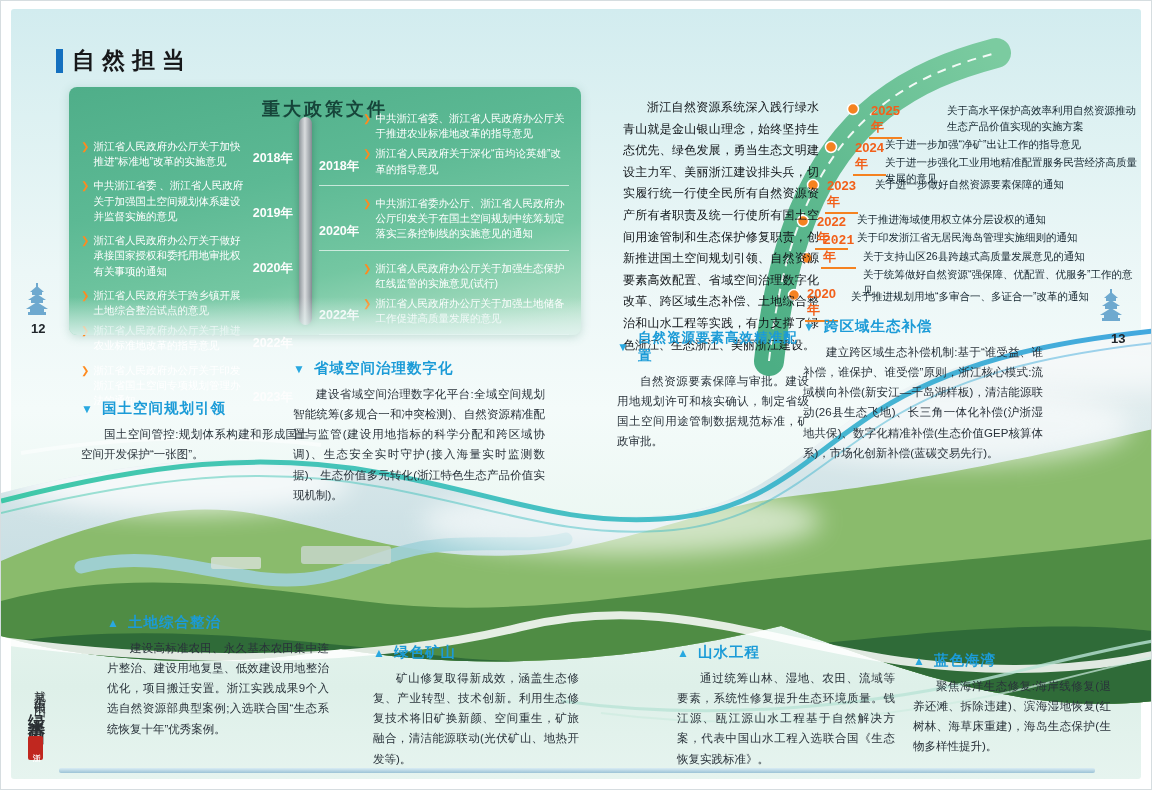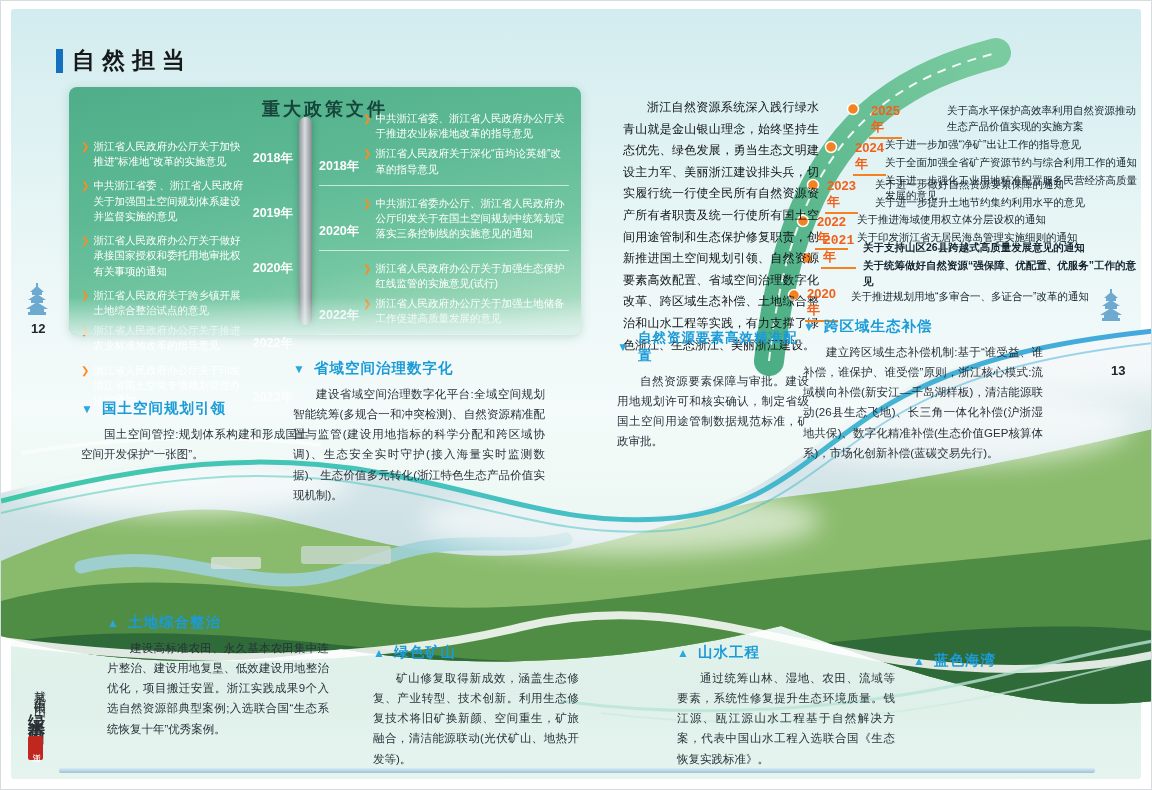--- a/index.html
+++ b/index.html
@@ -234,35 +234,33 @@
   <div class="abs z2 intro">浙江自然资源系统深入践行绿水青山就是金山银山理念，始终坚持生态优先、绿色发展，勇当生态文明建设主力军、美丽浙江建设排头兵，切实履行统一行使全民所有自然资源资产所有者职责及统一行使所有国土空间用途管制和生态保护修复职责，创新推进国土空间规划引领、自然资源要素高效配置、省域空间治理数字化改革、跨区域生态补偿、土地综合整治和山水工程等实践，有力支撑了绿色浙江、生态浙江、美丽浙江建设。</div>
 
   <div id="timeline" class="abs z2" style="left:0;top:0;">
       <div class="abs tl-year" style="left: 868px; top: 102px;">2025年</div>
       <div class="abs tl-items" style="left: 946px; top: 102px; width: 196px;">
         <div>关于高水平保护高效率利用自然资源推动生态产品价值实现的实施方案</div>
       </div>
       <div class="abs tl-year" style="left: 852px; top: 139px;">2024年</div>
       <div class="abs tl-items" style="left: 884px; top: 136px; width: 258px;">
         <div>关于进一步加强“净矿”出让工作的指导意见</div>
-        <div>关于全面加强全省矿产资源节约与综合利用工作的通知</div>
         <div>关于进一步强化工业用地精准配置服务民营经济高质量发展的意见</div>
       </div>
       <div class="abs tl-year" style="left: 824px; top: 177px;">2023年</div>
       <div class="abs tl-items" style="left: 874px; top: 176px; width: 262px;">
         <div>关于进一步做好自然资源要素保障的通知</div>
-        <div>关于进一步提升土地节约集约利用水平的意见</div>
       </div>
       <div class="abs tl-year" style="left: 814px; top: 213px;">2022年</div>
       <div class="abs tl-items" style="left: 856px; top: 211px; width: 266px;">
         <div>关于推进海域使用权立体分层设权的通知</div>
         <div>关于印发浙江省无居民海岛管理实施细则的通知</div>
       </div>
       <div class="abs tl-year" style="left: 820px; top: 232px; font-family: Liberation Mono, monospace;">2021年</div>
-      <div class="abs tl-items" style="left: 862px; top: 239px; width: 274px; font-weight: bold;">
+      <div class="abs tl-items" style="left: 862px; top: 248px; width: 274px;">
         <div>关于支持山区26县跨越式高质量发展意见的通知</div>
         <div>关于统筹做好自然资源“强保障、优配置、优服务”工作的意见</div>
       </div>
       <div class="abs tl-year" style="left: 804px; top: 285px;">2020年</div>
       <div class="abs tl-items" style="left: 850px; top: 288px; width: 272px;">
         <div>关于推进规划用地“多审合一、多证合一”改革的通知</div>
       </div>
     </div>
 
   <div class="abs z2" style="left:80px;top:398px;width:228px;">
@@ -313,20 +311,21 @@
         <span class="tri">▲</span>
         <span>山水工程</span>
       </div>
     <div class="sec-b">通过统筹山林、湿地、农田、流域等要素，系统性修复提升生态环境质量。钱江源、瓯江源山水工程基于自然解决方案，代表中国山水工程入选联合国《生态恢复实践标准》。</div>
   </div>
   <div class="abs z2" style="left:912px;top:650px;width:198px;">
     <div class="sec-h">
         <span class="tri">▲</span>
         <span>蓝色海湾</span>
       </div>
+    <div class="sec-b">聚焦海洋生态修复:海岸线修复(退养还滩、拆除违建)、滨海湿地恢复(红树林、海草床重建)，海岛生态保护(生物多样性提升)。</div>
   </div>
 
   <svg class="abs z2" style="left:24px;top:282px;" width="24" height="34" viewBox="0 0 24 34">
     <g fill="#6ea9cf">
         <rect x="11" y="0" width="2" height="5"></rect>
         <path d="M12,3 L19,9 L5,9 Z"></path>
         <rect x="7" y="9" width="10" height="3"></rect>
         <path d="M12,11 L21,17 L3,17 Z"></path>
         <rect x="6" y="17" width="12" height="3"></rect>
         <path d="M12,19 L23,26 L1,26 Z"></path>
@@ -341,21 +340,21 @@
         <rect x="11" y="0" width="2" height="5"></rect>
         <path d="M12,3 L19,9 L5,9 Z"></path>
         <rect x="7" y="9" width="10" height="3"></rect>
         <path d="M12,11 L21,17 L3,17 Z"></path>
         <rect x="6" y="17" width="12" height="3"></rect>
         <path d="M12,19 L23,26 L1,26 Z"></path>
         <rect x="5" y="26" width="14" height="3"></rect>
         <rect x="3" y="29" width="18" height="3"></rect>
       </g>
   </svg>
-  <div class="abs z2 pagenum" style="left:1110px;top:330px;margin-top:32px;">13</div>
+  <div class="abs z2 pagenum" style="left:1110px;top:330px;">13</div>
 
   <div class="abs z2 calli">
     <span class="big">绿水青山</span>
     <span class="small">就是金山银山</span>
   </div>
   <div class="abs z2 seal">浙江</div>
 
   <div class="abs z2 bottom-edge"></div>
 </div>
 

